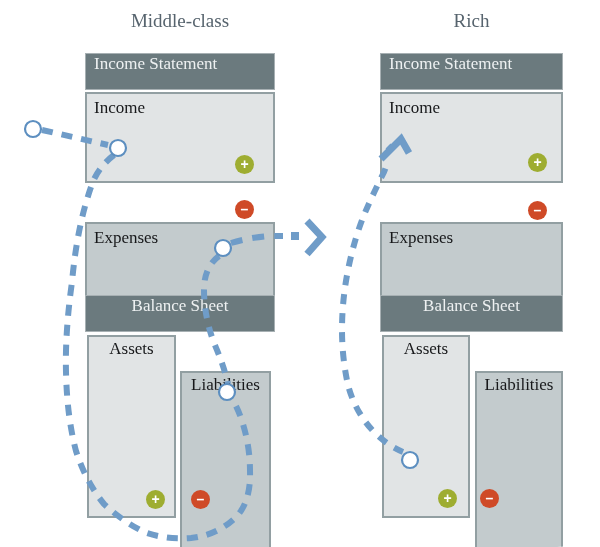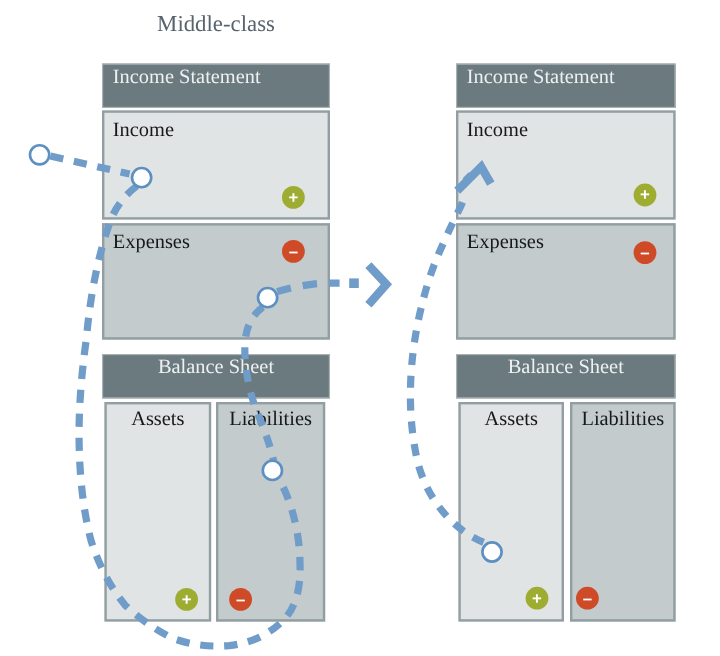--- a/index.html
+++ b/index.html
@@ -31,41 +31,44 @@
     border:1px solid #a7b0b3;display:flex;align-items:flex-start;
   }
   .hdr.left-align{padding-left:8px;justify-content:flex-start;}
   .hdr.center-align{justify-content:center;}
   .fieldbox{
     border:2px solid var(--box-border);font-size:17px;color:var(--label-text);
   }
   .fieldbox .lbl{display:block;padding:4px 1px 0 7px;}
   .fieldbox .lbl-center{display:block;padding-top:2px;text-align:center;}
   .bg-light{background:var(--light-box);}
-  .bg-dark{background:var(--dark-box);}
+  .bg-dark{background:var(--dark-box);margin-top:36px;}
   .chip{
     position:absolute;width:19px;height:19px;border-radius:50%;
     color:#ffffff;font-family:"Liberation Sans","DejaVu Sans",sans-serif;
     font-size:14px;font-weight:bold;line-height:19px;text-align:center;
   }
   .chip-plus{background:var(--plus-green);}
   .chip-minus{background:var(--minus-red);}
   svg.overlay{position:absolute;left:0;top:0;pointer-events:none;}
   .flow{fill:none;stroke:var(--flow-blue);stroke-width:6;}
   .arrowhead{fill:none;stroke:var(--flow-blue);stroke-width:7;stroke-linejoin:miter;}
   .flow-dot{fill:var(--flow-blue);stroke:none;}
   .node{fill:#ffffff;stroke:var(--node-border-blue);stroke-width:2.2;}
 </style>
 </head>
 <body>
 
 <div class="canvas">
 
   <div class="col-title" style="left:85px;width:190px;">
     <span>Middle-class</span>
+  </div>
+  <div class="col-title" style="left:380px;width:183px;">
+    <span>Rich</span>
   </div>
 
   <div class="box hdr left-align" style="left:85px;top:53px;width:190px;height:37px;">
     <span>Income Statement</span>
   </div>
   <div class="box fieldbox bg-light" style="left:85px;top:92px;width:190px;height:91px;">
     <span class="lbl">Income</span>
   </div>
   <div class="box fieldbox bg-dark" style="left:85px;top:186px;width:190px;height:97px;">
     <span class="lbl">Expenses</span>

